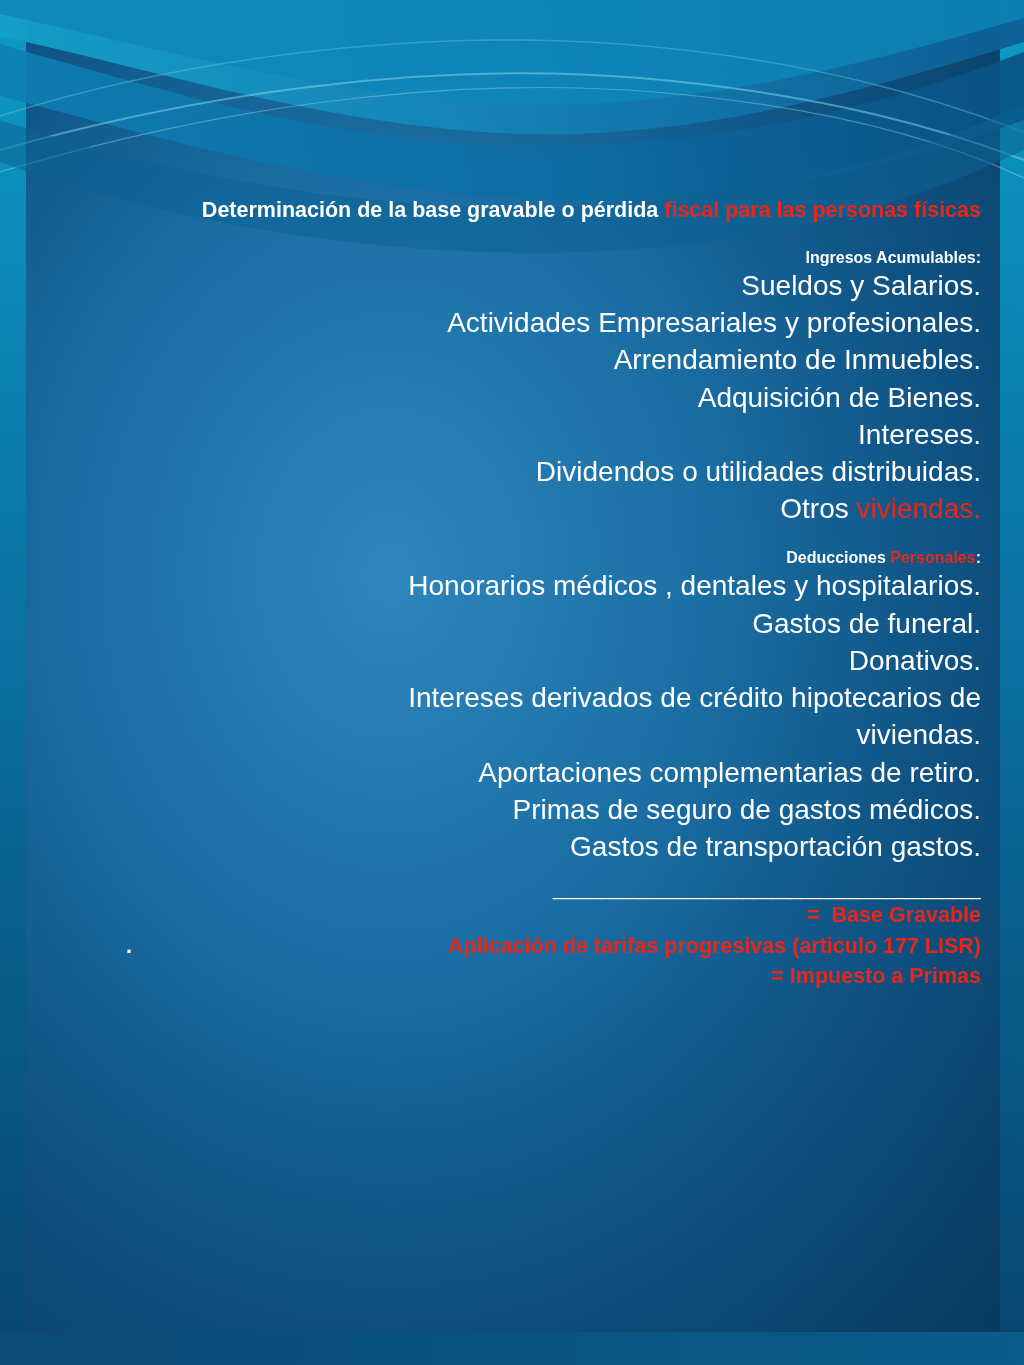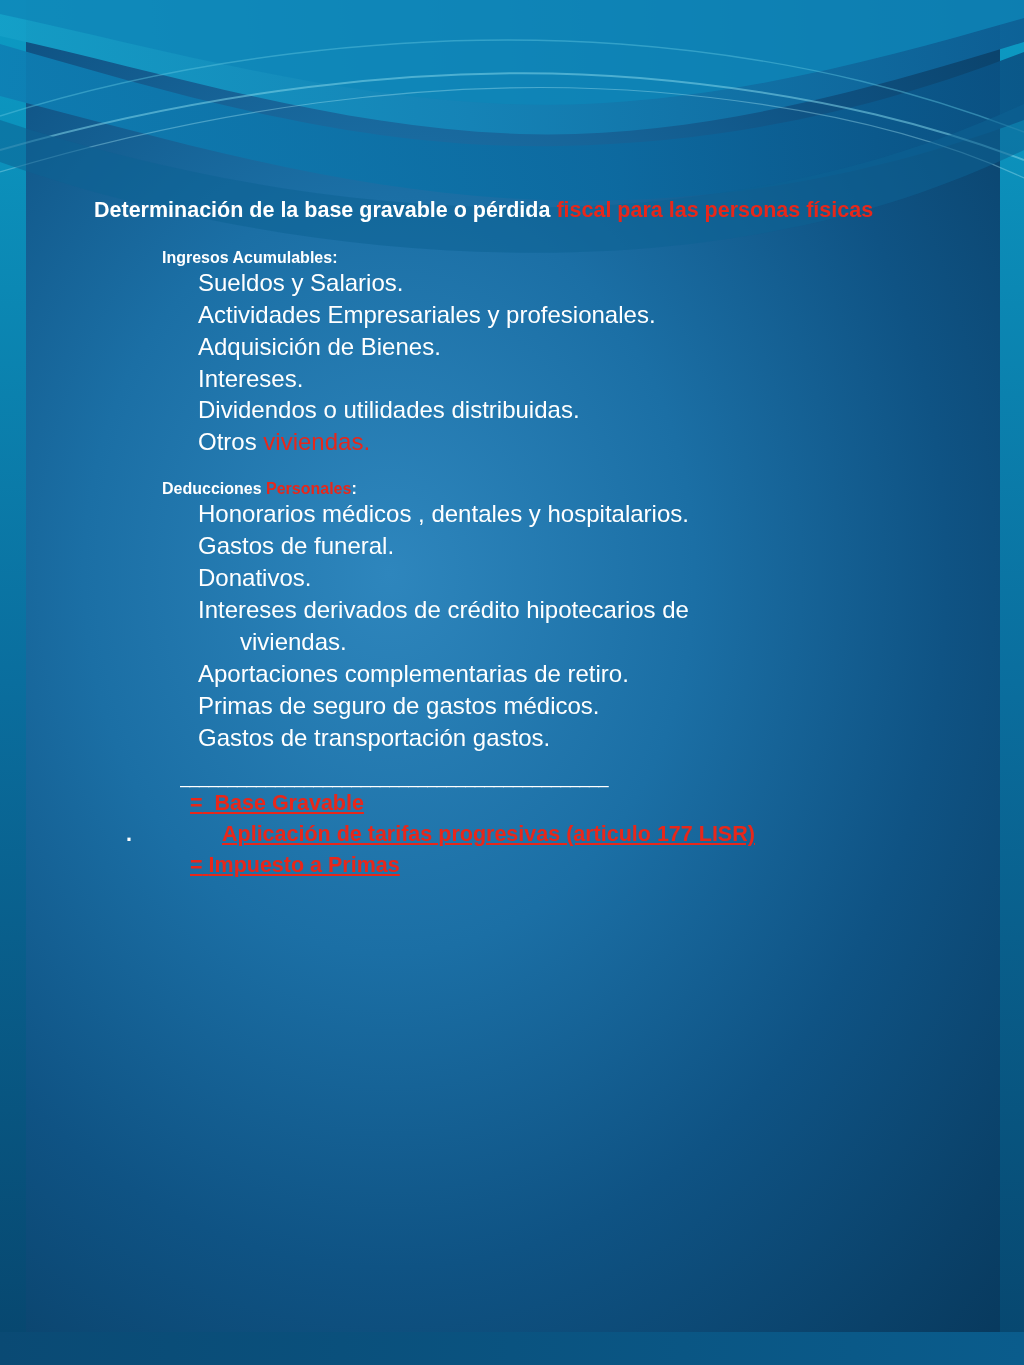--- a/index.html
+++ b/index.html
@@ -24,39 +24,40 @@
     position: absolute;
     inset: 0;
     width: 1024px;
     height: 1365px;
   }
   .content {
     position: absolute;
     left: 0;
     top: 0;
     width: 1024px;
-    padding: 196px 60px 0 94px;
+    padding: 196px 43px 0 94px;
     box-sizing: border-box;
     color: #ffffff;
+    text-align: right;
   }
   .title-line {
     font-weight: bold;
     font-size: 21.5px;
     line-height: 1.34;
     margin-bottom: 2px;
   }
   .red { color: #e8271a; }
   .red-b { color: #e8271a; font-weight: bold; }
   .heading {
     font-weight: bold;
     font-size: 16px;
     margin-left: 68px;
   }
   .item {
-    font-size: 24px;
+    font-size: 28px;
     margin-left: 104px;
     line-height: 1.33;
   }
   .item.wrap {
     text-indent: 0;
     padding-left: 0;
   }
   .item .cont {
     display: block;
     margin-left: 42px;
@@ -70,21 +71,20 @@
     letter-spacing: -0.5px;
     white-space: nowrap;
     overflow: hidden;
   }
   .result {
     font-size: 21.5px;
     font-weight: bold;
     margin-left: 96px;
     line-height: 1.42;
     color: #e8271a;
-    text-decoration: underline;
   }
   .result .eq { color: #e8271a; }
   .result.indented { margin-left: 128px; }
   .dot-row {
     position: relative;
   }
   .stray-dot {
     position: absolute;
     left: -96px;
     top: 0;
@@ -142,20 +142,21 @@
   <div class="content">
 
     <div class="title-line"><span>Determinación de la base gravable o pérdida </span><span class="red">fiscal para las personas físicas</span></div>
 
     <div class="spacer-sm"></div>
 
     <div class="heading">Ingresos Acumulables:</div>
 
     <div class="item">Sueldos y Salarios.</div>
     <div class="item">Actividades Empresariales  y profesionales.</div>
+    <div class="item">Arrendamiento  de Inmuebles.</div>
     <div class="item">Adquisición de Bienes.</div>
     <div class="item">Intereses.</div>
     <div class="item">Dividendos o utilidades distribuidas.</div>
     <div class="item"><span>Otros </span><span class="red">viviendas.</span></div>
 
     <div class="spacer-sm"></div>
 
     <div class="heading"><span>Deducciones  </span><span class="red-b">Personales</span><span>:</span></div>
 
     <div class="item">Honorarios médicos , dentales y hospitalarios.</div>

